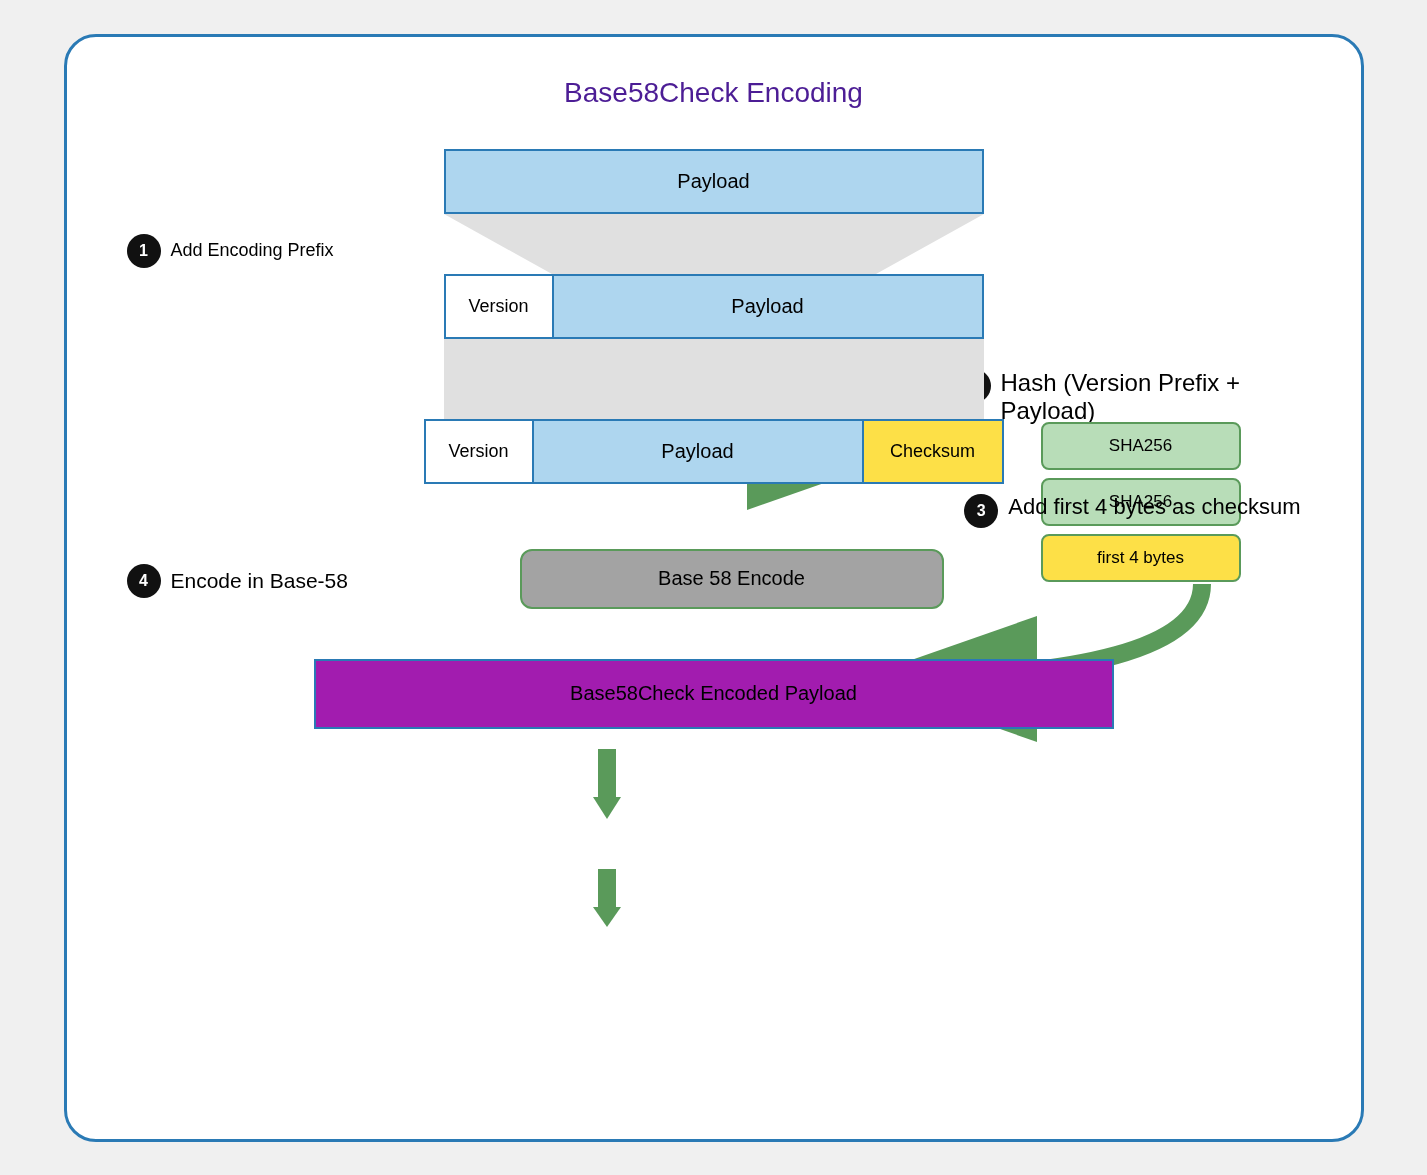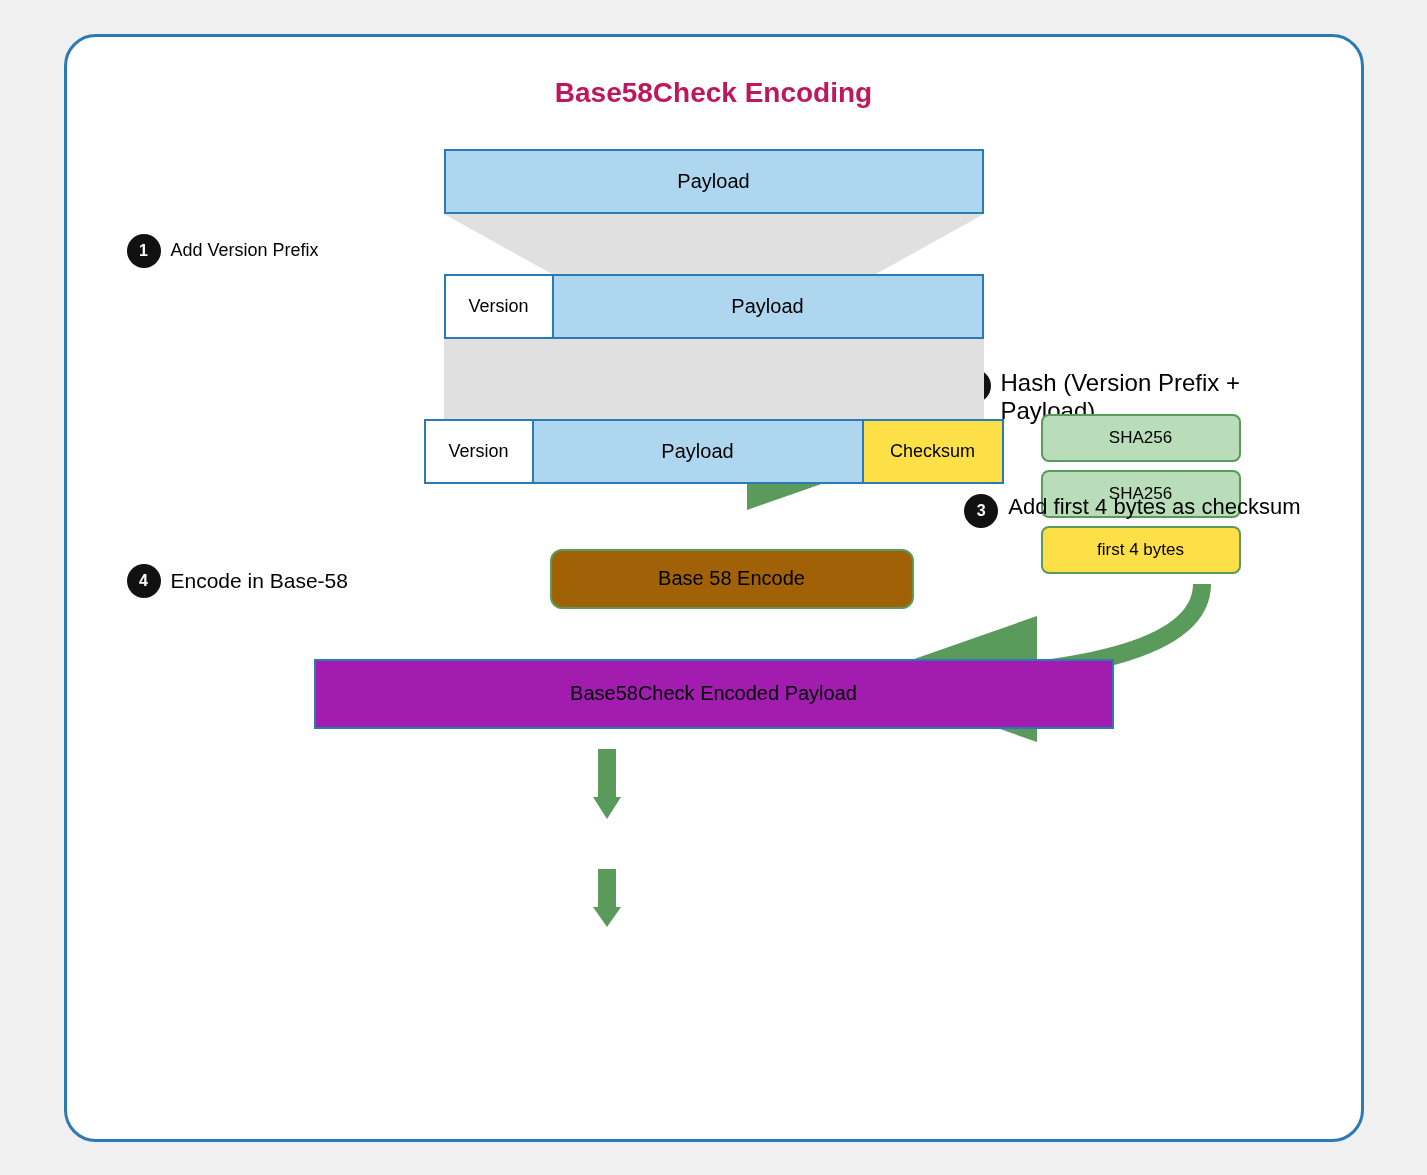--- a/index.html
+++ b/index.html
@@ -19,22 +19,22 @@
       background: white;
       border: 3px solid #2a7ab5;
       border-radius: 32px;
       padding: 40px 60px 50px 60px;
       position: relative;
     }
 
     .diagram-title {
       text-align: center;
       font-size: 28px;
-      font-weight: bold;
-      color: #be185d;
+      font-weight: normal;
+      color: #4c1d95;
       margin-bottom: 40px;
     }
 
     .step-circle {
       width: 34px;
       height: 34px;
       background: #111;
       border-radius: 50%;
       color: white;
       display: flex;
@@ -97,34 +97,34 @@
     </div>
 
     <div style="position:absolute; top:65px; left:50%; transform:translateX(-50%);">
       <svg width="540" height="60" xmlns="http://www.w3.org/2000/svg">
         <polygon points="0,0 540,0 432,60 108,60" fill="#e0e0e0"></polygon>
       </svg>
     </div>
 
     <div style="position:absolute; top:85px; left:0; display:flex; align-items:center; gap:10px;">
       <div class="step-circle">1</div>
-      <span style="font-size:18px;">Add Version Prefix</span>
+      <span style="font-size:18px;">Add Encoding Prefix</span>
     </div>
 
     <div style="position:absolute; top:125px; left:50%; transform:translateX(-50%); display:flex;">
       <div style="width:110px; height:65px; background:white; border:2.5px solid #2a7ab5; display:flex; align-items:center; justify-content:center; font-size:18px;">Version</div>
       <div style="width:430px; height:65px; background:#aed6ef; border:2.5px solid #2a7ab5; border-left:none; display:flex; align-items:center; justify-content:center; font-size:20px;">Payload</div>
     </div>
 
     <div style="position:absolute; top:220px; right:0; display:flex; align-items:flex-start; gap:10px;">
       <div class="step-circle">2</div>
       <span style="font-size:24px; max-width:300px;">Hash (Version Prefix + Payload)</span>
     </div>
 
-    <div style="position:absolute; top:265px; right:60px; display:flex; flex-direction:column; gap:8px;">
+    <div style="position:absolute; top:273px; right:60px; display:flex; flex-direction:column; gap:8px;">
       <div style="width:200px; height:48px; background:#b8ddb8; border:2px solid #5a9a5a; border-radius:8px; display:flex; align-items:center; justify-content:center; font-size:17px;">SHA256</div>
       <div style="width:200px; height:48px; background:#b8ddb8; border:2px solid #5a9a5a; border-radius:8px; display:flex; align-items:center; justify-content:center; font-size:17px;">SHA256</div>
       <div style="width:200px; height:48px; background:#fde047; border:2px solid #5a9a5a; border-radius:8px; display:flex; align-items:center; justify-content:center; font-size:17px;">first 4 bytes</div>
     </div>
 
     <div style="position:absolute; top:190px; left:50%; transform:translateX(-50%); width:540px; height:80px; background:#e0e0e0;"></div>
 
     <div style="position:absolute; top:270px; left:50%; transform:translateX(-50%); display:flex;">
       <div style="width:110px; height:65px; background:white; border:2.5px solid #2a7ab5; display:flex; align-items:center; justify-content:center; font-size:18px;">Version</div>
       <div style="width:330px; height:65px; background:#aed6ef; border:2.5px solid #2a7ab5; border-left:none; display:flex; align-items:center; justify-content:center; font-size:20px;">Payload</div>
@@ -132,21 +132,21 @@
     </div>
 
     <div style="position:absolute; top:345px; right:0; display:flex; align-items:flex-start; gap:10px;">
       <div class="step-circle">3</div>
       <span style="font-size:22px; max-width:300px;">Add first 4 bytes as checksum</span>
     </div>
 
     <div style="position:absolute; top:335px; left:50%; transform:translateX(-50%); width:4px; height:60px; background:transparent;"></div>
 
     <div style="position:absolute; top:400px; left:50%; transform:translateX(-50%);">
-      <div style="width:364px; height:60px; background:#a16207; border:2px solid #5a9a5a; border-radius:12px; display:flex; align-items:center; justify-content:center; font-size:20px;margin-left:36px;">Base 58 Encode</div>
+      <div style="width:424px; height:60px; background:#a3a3a3; border:2px solid #5a9a5a; border-radius:12px; display:flex; align-items:center; justify-content:center; font-size:20px;margin-left:36px;">Base 58 Encode</div>
     </div>
 
     <div style="position:absolute; top:415px; left:0; display:flex; align-items:center; gap:10px;">
       <div class="step-circle">4</div>
       <span style="font-size:21px;">Encode in Base-58</span>
     </div>
 
     <div style="position:absolute; top:510px; left:50%; transform:translateX(-50%);">
       <div style="width:800px; height:70px; background:#a21caf; border:2.5px solid #2a7ab5; display:flex; align-items:center; justify-content:center; font-size:20px;">Base58Check Encoded Payload</div>
     </div>

